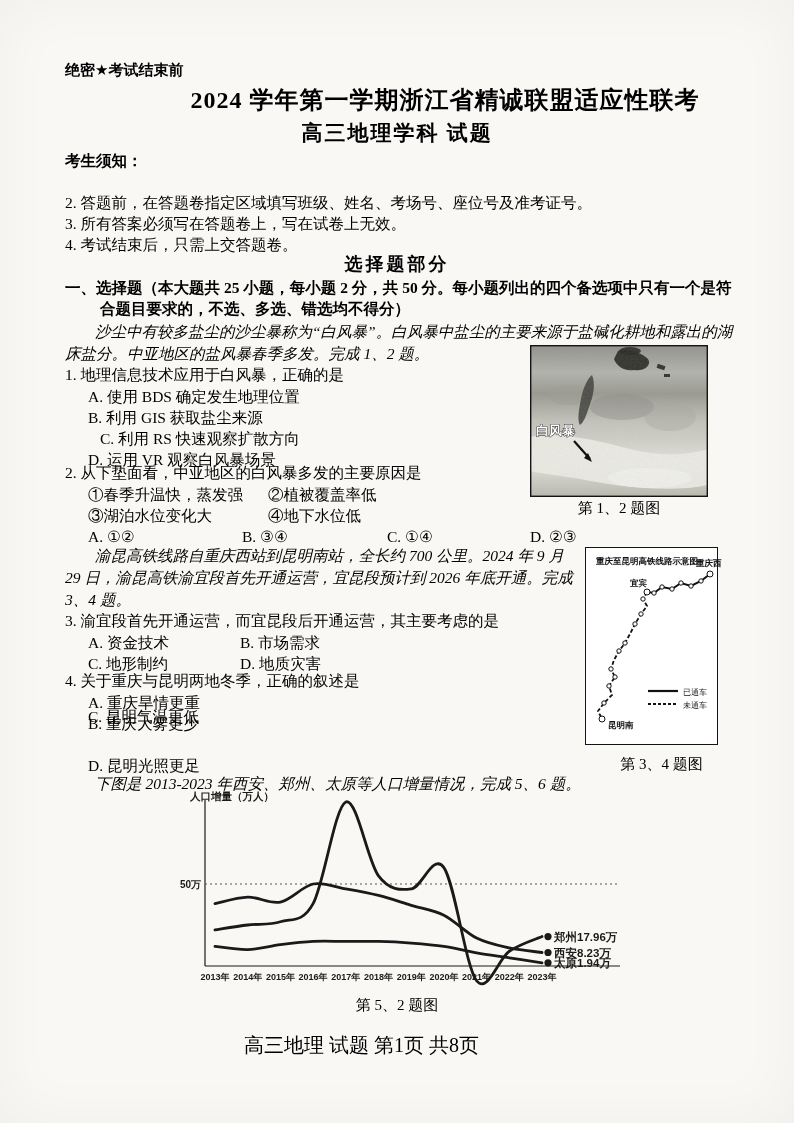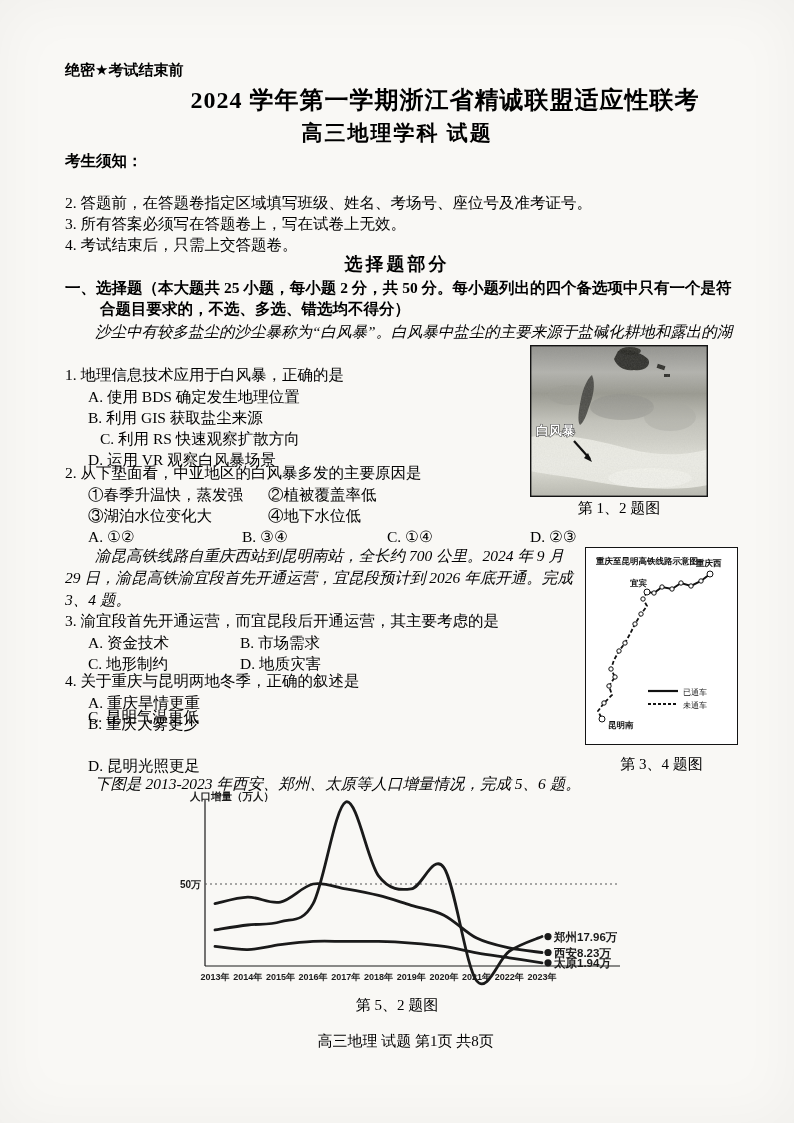--- a/index.html
+++ b/index.html
@@ -37,20 +37,21 @@
   <div class="line" style="left:65px;top:193px;">2. 答题前，在答题卷指定区域填写班级、姓名、考场号、座位号及准考证号。</div>
   <div class="line" style="left:65px;top:214px;">3. 所有答案必须写在答题卷上，写在试卷上无效。</div>
   <div class="line" style="left:65px;top:235px;">4. 考试结束后，只需上交答题卷。</div>
 
   <div class="line boldserif part-heading center" style="left:0;top:253px;width:794px;">选择题部分</div>
 
   <div class="line boldserif" style="left:65px;top:278px;">一、选择题（本大题共 25 小题，每小题 2 分，共 50 分。每小题列出的四个备选项中只有一个是符</div>
   <div class="line boldserif" style="left:100px;top:299px;">合题目要求的，不选、多选、错选均不得分）</div>
 
   <div class="line kai" style="left:95px;top:322px;">沙尘中有较多盐尘的沙尘暴称为“白风暴”。白风暴中盐尘的主要来源于盐碱化耕地和露出的湖</div>
+  <div class="line kai" style="left:65px;top:344px;">床盐分。中亚地区的盐风暴春季多发。完成 1、2 题。</div>
 
   <div class="line" style="left:65px;top:365px;">1. 地理信息技术应用于白风暴，正确的是</div>
   <div class="line" style="left:88px;top:387px;">A. 使用 BDS 确定发生地理位置</div>
   <div class="line" style="left:88px;top:408px;">B. 利用 GIS 获取盐尘来源</div>
   <div class="line" style="left:100px;top:429px;">C. 利用 RS 快速观察扩散方向</div>
   <div class="line" style="left:88px;top:450px;">D. 运用 VR 观察白风暴场景</div>
 
   <div class="line" style="left:65px;top:463px;">2. 从下垫面看，中亚地区的白风暴多发的主要原因是</div>
   <div class="line" style="left:88px;top:485px;">①春季升温快，蒸发强</div>
   <div class="line" style="left:268px;top:485px;">②植被覆盖率低</div>
@@ -108,21 +109,21 @@
   <div class="line" style="left:240px;top:633px;">B. 市场需求</div>
   <div class="line" style="left:88px;top:654px;">C. 地形制约</div>
   <div class="line" style="left:240px;top:654px;">D. 地质灾害</div>
 
   <div class="line" style="left:65px;top:671px;">4. 关于重庆与昆明两地冬季，正确的叙述是</div>
   <div class="line" style="left:88px;top:693px;">A. 重庆旱情更重</div>
   <div class="line" style="left:88px;top:714px;">B. 重庆大雾更少</div>
   <div class="line" style="left:88px;top:707px;">C. 昆明气温更低</div>
   <div class="line" style="left:88px;top:756px;">D. 昆明光照更足</div>
 
-  <div class="fig-box" style="left:585px;top:547px;width:153px;height:198px;border:1.4px solid #141414;box-sizing:border-box;">
+  <div class="fig-box" style="left:585px;top:547px;width:133px;height:198px;border:1.4px solid #141414;box-sizing:border-box;">
     <svg width="150" height="195" viewBox="0 0 150 195">
       <text x="10" y="16" font-family="Liberation Sans, DejaVu Sans, sans-serif" font-size="8.5" font-weight="bold" fill="#111">重庆至昆明高铁线路示意图</text>
 
       <polyline points="124,26 115,33 105,38 95,35 86,41 76,39 68,45 61,44" fill="none" stroke="#111" stroke-width="2"></polyline>
 
       <polyline points="61,44 57,51 61,58 55,66 49,76 44,86 39,95 33,103 28,112 25,121 29,129 23,138 26,147 18,155 12,163 16,171" fill="none" stroke="#111" stroke-width="1.8" stroke-dasharray="4 2.2"></polyline>
 
       <g fill="#fff" stroke="#111" stroke-width="1">
         <circle cx="124" cy="26" r="3"></circle>
           <circle cx="115" cy="33" r="2.2"></circle>
@@ -181,15 +182,15 @@
         <path d="M 45 115.68 C 50.45 114.58666666666667, 66.8 109.39333333333335, 77.7 109.12 C 88.60000000000001 108.84666666666666, 99.5 116.22666666666667, 110.4 114.04 C 121.30000000000001 111.85333333333334, 132.20000000000002 98.18666666666667, 143.10000000000002 96 C 154.00000000000003 93.81333333333333, 164.9 99.00666666666666, 175.8 100.92 C 186.70000000000002 102.83333333333334, 197.6 104.74666666666667, 208.5 107.48 C 219.4 110.21333333333334, 230.3 114.03999999999999, 241.20000000000002 117.32 C 252.10000000000002 120.6, 263.00000000000006 121.69333333333333, 273.90000000000003 127.16 C 284.8 132.62666666666667, 295.70000000000005 144.65333333333334, 306.6 150.12 C 317.5 155.58666666666667, 328.40000000000003 157.56286666666668, 339.3 159.96 C 350.2 162.35713333333334, 366.55 163.74566666666666, 372 164.5028" fill="none" stroke="#1a1a1a" stroke-width="2.8" stroke-linecap="round"></path>
         <circle cx="378" cy="164.5028" r="3.6" fill="#1a1a1a"></circle>
         <text x="384" y="168.5028" font-family="Liberation Sans, DejaVu Sans, sans-serif" font-size="11.5" font-weight="bold" fill="#1a1a1a">西安8.23万</text>
         <path d="M 45 158.32 C 50.45 158.86666666666667, 66.8 161.87333333333333, 77.7 161.6 C 88.60000000000001 161.32666666666665, 99.5 158.04666666666668, 110.4 156.68 C 121.30000000000001 155.31333333333333, 132.20000000000002 153.94666666666666, 143.10000000000002 153.4 C 154.00000000000003 152.85333333333335, 164.9 153.4, 175.8 153.4 C 186.70000000000002 153.4, 197.6 153.12666666666667, 208.5 153.4 C 219.4 153.67333333333335, 230.3 154.22, 241.20000000000002 155.04 C 252.10000000000002 155.85999999999999, 263.00000000000006 156.68, 273.90000000000003 158.32 C 284.8 159.95999999999998, 295.70000000000005 162.96666666666667, 306.6 164.88 C 317.5 166.79333333333332, 328.40000000000003 168.14360000000002, 339.3 169.8 C 350.2 171.4564, 366.55 173.982, 372 174.8184" fill="none" stroke="#1a1a1a" stroke-width="2.8" stroke-linecap="round"></path>
         <circle cx="378" cy="174.8184" r="3.6" fill="#1a1a1a"></circle>
         <text x="384" y="178.8184" font-family="Liberation Sans, DejaVu Sans, sans-serif" font-size="11.5" font-weight="bold" fill="#1a1a1a">太原1.94万</text>
       </svg>
   </div>
   <div class="line caption center" style="left:297px;top:996px;width:200px;">第 5、2 题图</div>
 
-  <div class="line center" style="left:0;top:1032px;width:723px;font-size:15px;margin-left:44px;">高三地理 试题 第1页 共8页</div>
+  <div class="line center" style="left:0;top:1032px;width:723px;font-size:20px;">高三地理 试题 第1页 共8页</div>
 
 </div>
 
 </body></html>

